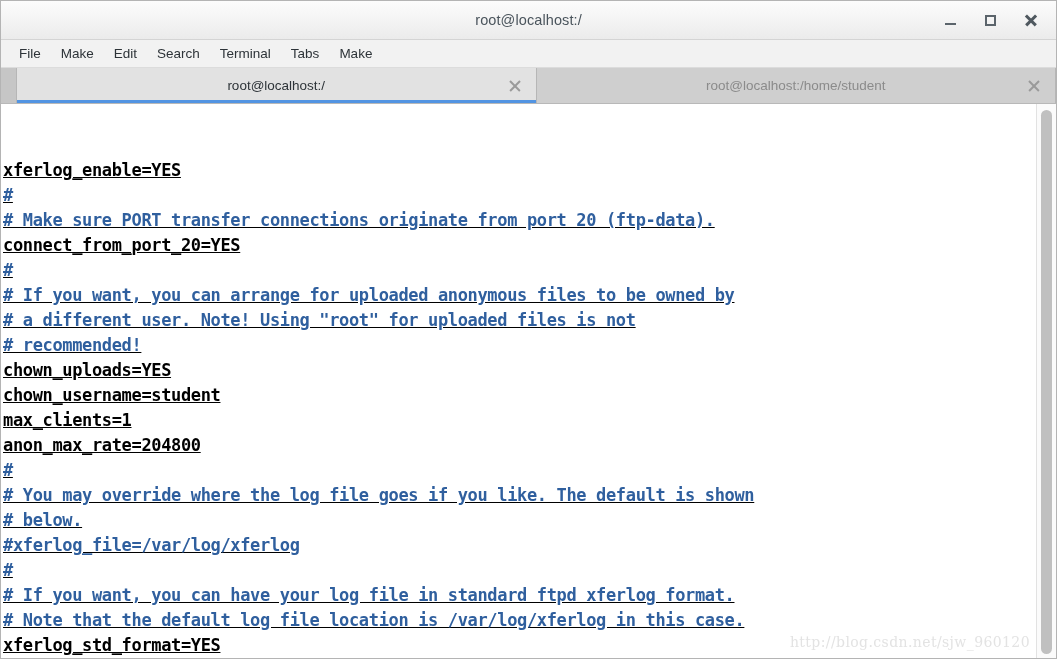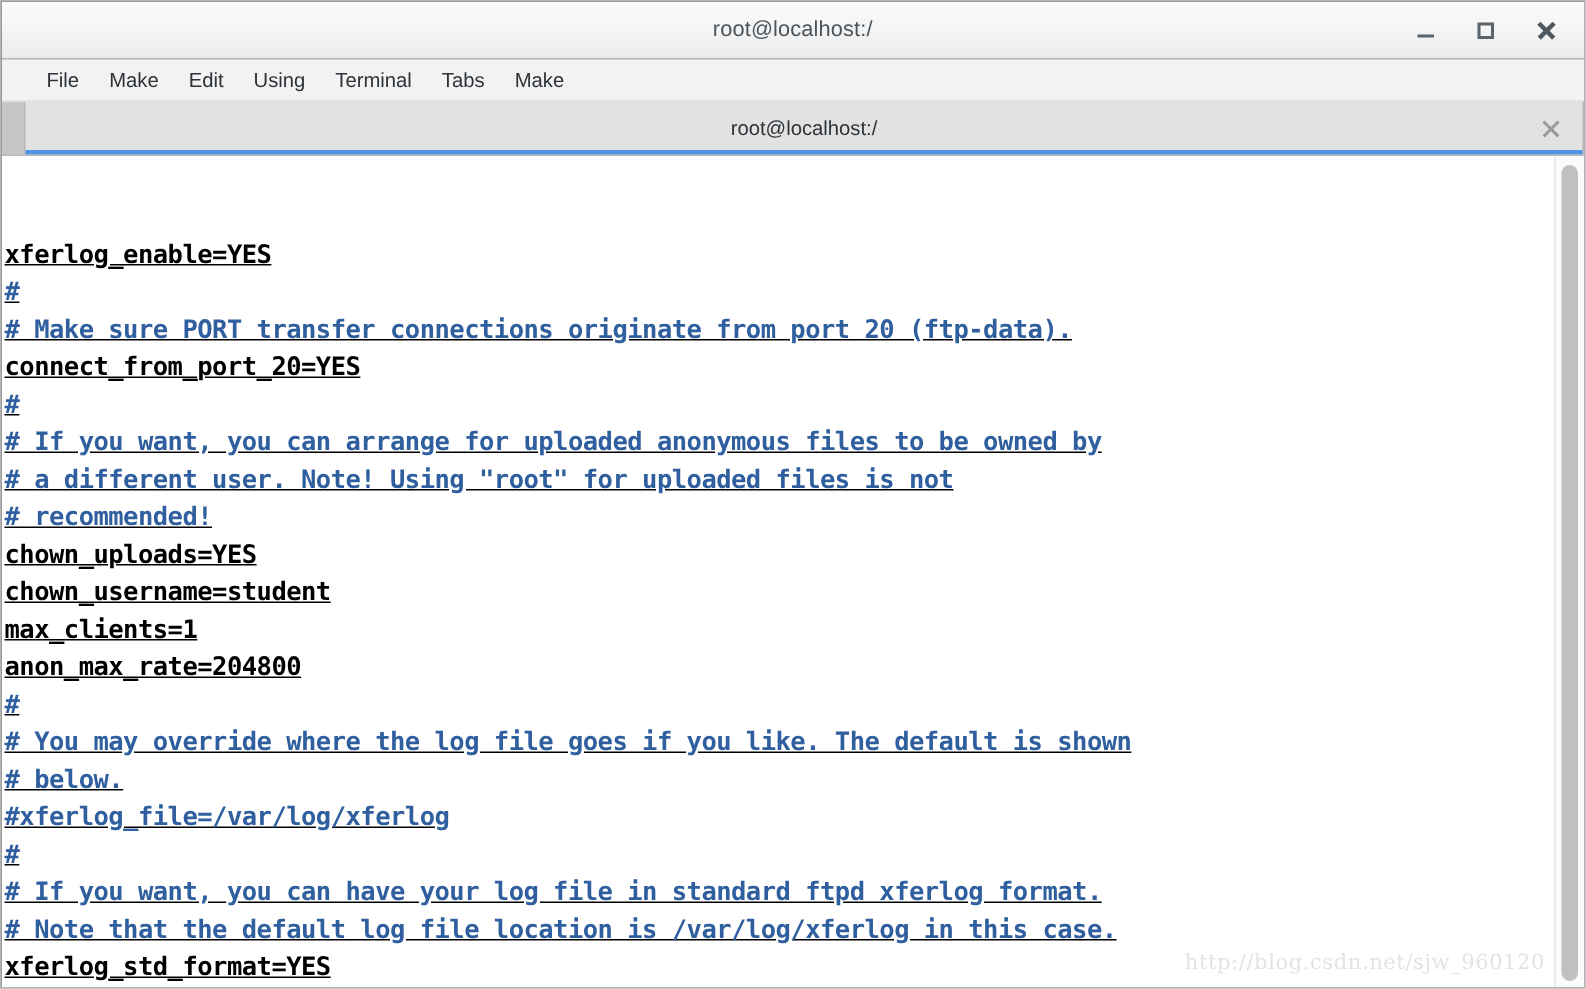--- a/index.html
+++ b/index.html
@@ -9,21 +9,21 @@
     background: #ffffff;
   }
   body {
     font-family: "Liberation Sans", sans-serif;
   }
   #app {
     position: relative;
     width: 1057px;
     height: 659px;
     overflow: hidden;
-    background: #404040;
+    background: #15803d;
     box-sizing: border-box;
     border: 1px solid #b4b4b4;
   }
 
   
   .titlebar {
     position: relative;
     height: 38px;
     background: linear-gradient(to bottom, #fcfcfc 0%, #f3f3f3 55%, #ebebeb 100%);
     border-bottom: 1px solid #d4d4d4;
@@ -84,21 +84,21 @@
   .wc-close::before { transform: rotate(45deg); }
   .wc-close::after  { transform: rotate(-45deg); }
 
   
   .menubar {
     height: 28px;
     background: #f2f2f2;
     border-bottom: 1px solid #dcdcdc;
     display: flex;
     align-items: center;
-    padding-left: 20px;
+    padding-left: 8px;
     box-sizing: border-box;
   }
   .menu-item {
     font-size: 13.5px;
     color: #2d3338;
     padding: 3px 10px;
     cursor: default;
     user-select: none;
     border-radius: 2px;
   }
@@ -246,32 +246,36 @@
       <div class="wc-btn">
         <div class="wc-close"></div>
       </div>
     </div>
   </div>
 
   <div class="menubar">
     <div class="menu-item">File</div>
     <div class="menu-item">Make</div>
     <div class="menu-item">Edit</div>
-    <div class="menu-item">Using</div>
+    <div class="menu-item">Search</div>
     <div class="menu-item">Terminal</div>
     <div class="menu-item">Tabs</div>
     <div class="menu-item">Make</div>
   </div>
 
   <div class="tabbar">
     <div class="tab-edge"></div>
     <div class="tab active">
       <span class="tab-label">root@localhost:/</span>
       <span class="tab-close"></span>
     </div>
+    <div class="tab inactive">
+      <span class="tab-label">root@localhost:/home/student</span>
+      <span class="tab-close"></span>
+    </div>
   </div>
 
   <div class="terminal-wrap">
     <div class="terminal" id="terminal">
       <div class="tline"><span class="c-plain">xferlog_enable=YES</span></div><div class="tline"><span class="c-comment">#</span></div><div class="tline"><span class="c-comment"># Make sure PORT transfer connections originate from port 20 (ftp-data).</span></div><div class="tline"><span class="c-plain">connect_from_port_20=YES</span></div><div class="tline"><span class="c-comment">#</span></div><div class="tline"><span class="c-comment"># If you want, you can arrange for uploaded anonymous files to be owned by</span></div><div class="tline"><span class="c-comment"># a different user. Note! Using "root" for uploaded files is not</span></div><div class="tline"><span class="c-comment"># recommended!</span></div><div class="tline"><span class="c-plain">chown_uploads=YES</span></div><div class="tline"><span class="c-plain">chown_username=student</span></div><div class="tline"><span class="c-plain">max_clients=1</span></div><div class="tline"><span class="c-plain">anon_max_rate=204800</span></div><div class="tline"><span class="c-comment">#</span></div><div class="tline"><span class="c-comment"># You may override where the log file goes if you like. The default is shown</span></div><div class="tline"><span class="c-comment"># below.</span></div><div class="tline"><span class="c-comment">#xferlog_file=/var/log/xferlog</span></div><div class="tline"><span class="c-comment">#</span></div><div class="tline"><span class="c-comment"># If you want, you can have your log file in standard ftpd xferlog format.</span></div><div class="tline"><span class="c-comment"># Note that the default log file location is /var/log/xferlog in this case.</span></div><div class="tline"><span class="c-plain">xferlog_std_format=YES</span></div><div class="tline"></div><div class="watermark">http://blog.csdn.net/sjw_960120</div>
     </div>
     <div class="scrollbar">
       <div class="scroll-thumb"></div>
     </div>
   </div>

